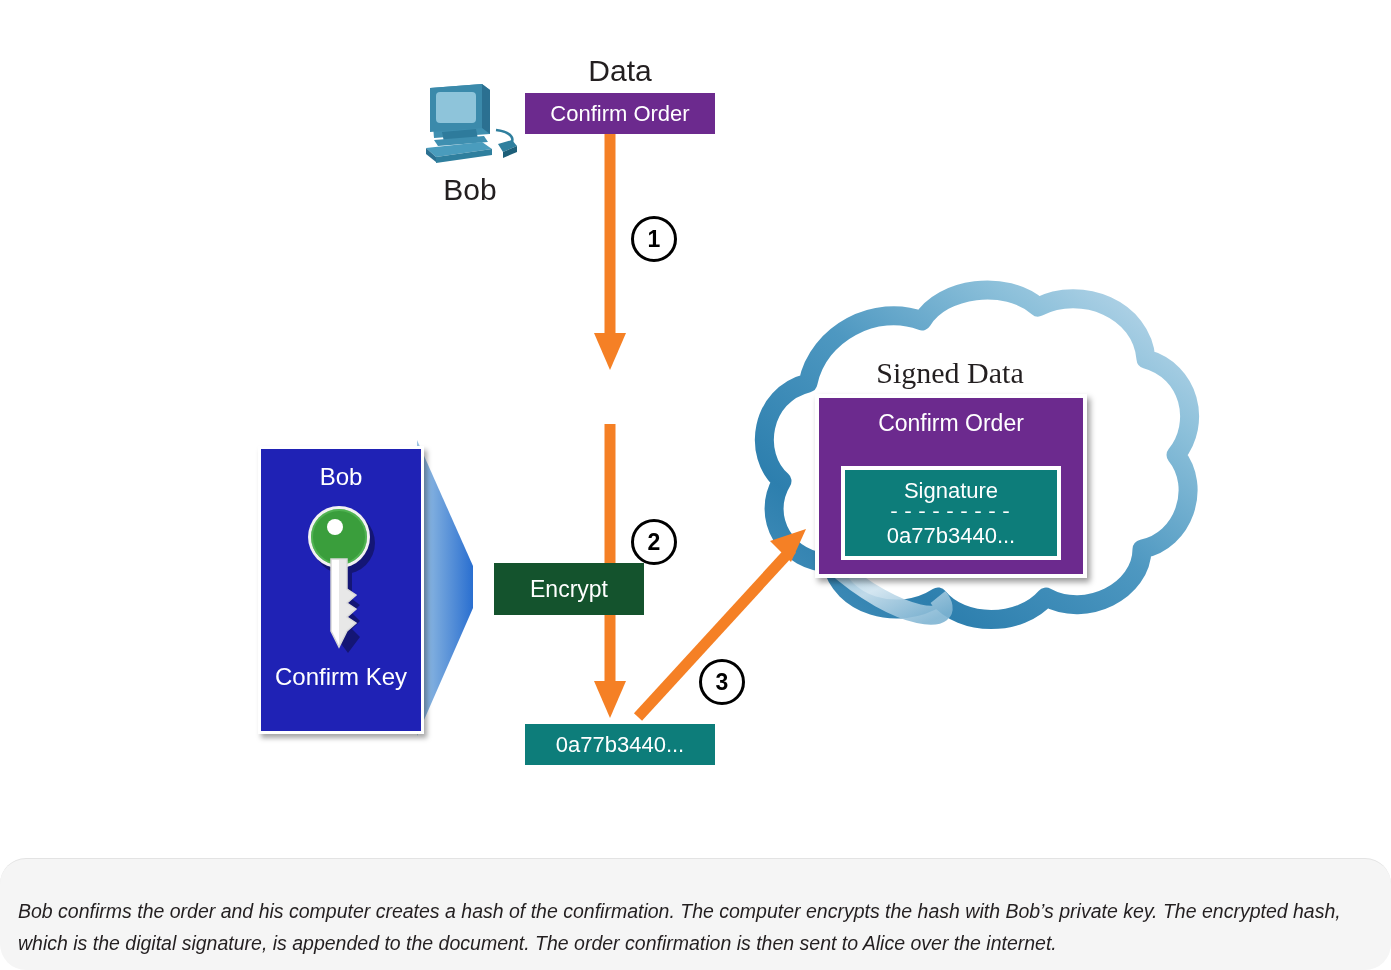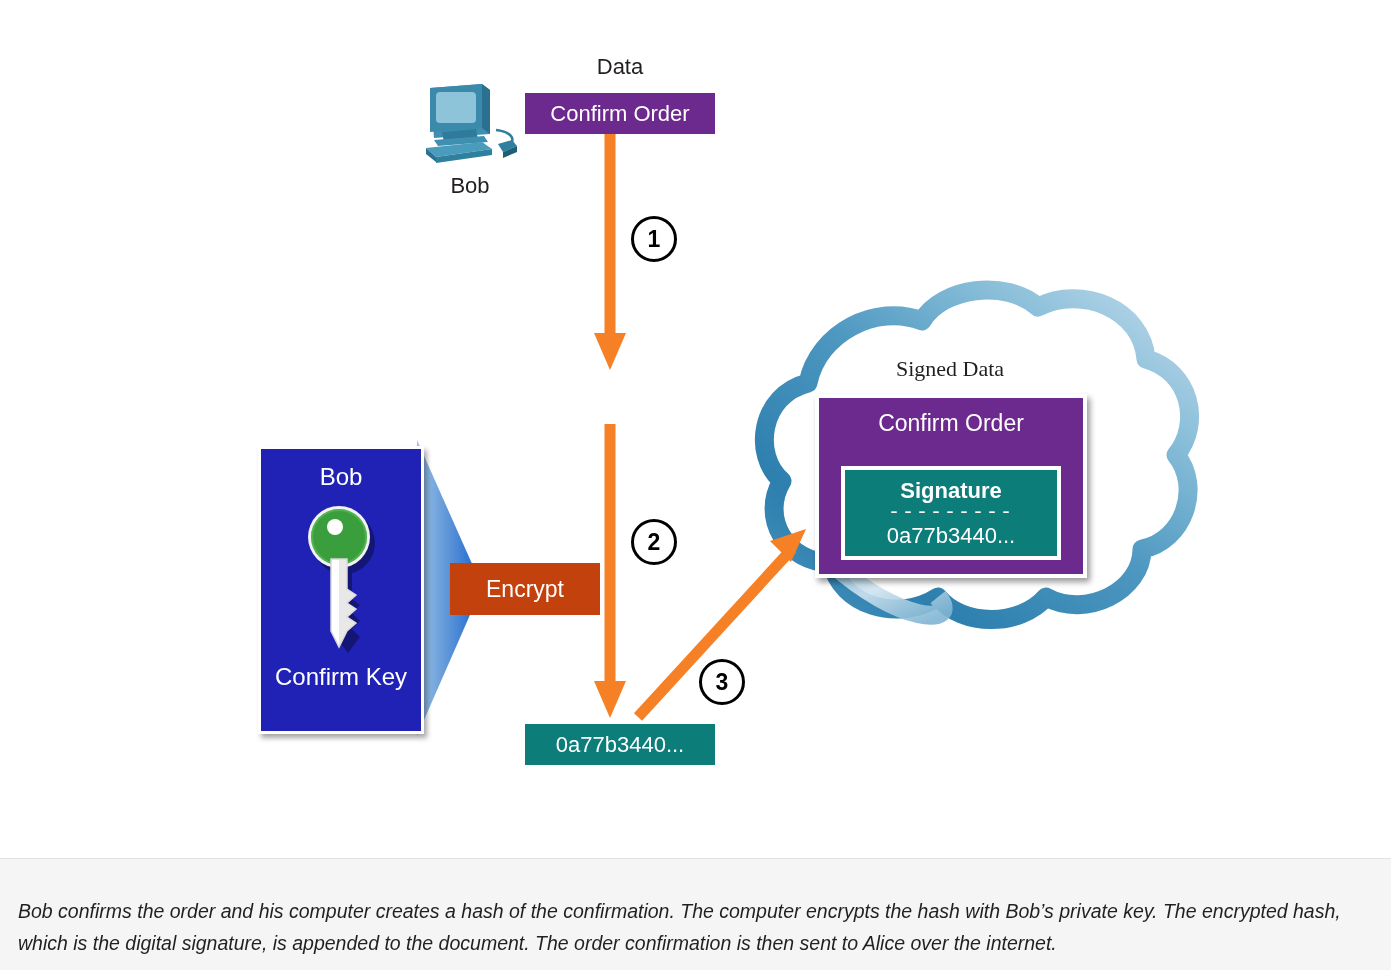--- a/index.html
+++ b/index.html
@@ -21,21 +21,21 @@
     width: 1391px;
     height: 858px;
     background: #ffffff;
   }
 
   .abs { position: absolute; }
 
   
   .plain-label {
     color: #231f20;
-    font-size: 22px;
+    font-size: 30px;
     text-align: center;
     white-space: nowrap;
   }
 
   
   .data-box {
     box-sizing: border-box;
     display: flex;
     align-items: center;
     justify-content: center;
@@ -81,27 +81,28 @@
     font-size: 24px;
     position: absolute;
     bottom: 40px;
     left: 0; right: 0;
     text-align: center;
   }
 
   
   #encrypt-bar {
     box-sizing: border-box;
-    background: #c2410c;
+    background: #14532d;
     color: #ffffff;
     font-size: 23px;
     display: flex;
     align-items: center;
     justify-content: center;
     white-space: nowrap;
+    margin-left: 44px;
   }
 
   
   #signed-doc {
     box-sizing: border-box;
     background: #6c2a8e;
     border: 4px solid #ffffff;
     box-shadow: 3px 4px 6px rgba(0,0,0,0.4);
   }
   #signed-doc .doc-title {
@@ -121,21 +122,20 @@
     height: 94px;
     display: flex;
     flex-direction: column;
     align-items: center;
     justify-content: center;
   }
   #signature-box .sig-title {
     color: #ffffff;
     font-size: 22px;
     line-height: 1.05;
-    font-weight: bold;
   }
   #signature-box .sig-rule {
     color: #ffffff;
     font-size: 20px;
     letter-spacing: 2px;
     line-height: 0.9;
     margin: 1px 0 2px 0;
     font-family: "Liberation Mono", monospace;
   }
   #signature-box .sig-hash {
@@ -147,20 +147,21 @@
   
   #caption-panel {
     position: absolute;
     left: 0; top: 858px;
     width: 1391px;
     height: 112px;
     background: #f5f5f5;
     border-top: 1px solid #e3e3e3;
     box-sizing: border-box;
     padding: 36px 18px 0 18px;
+    border-radius: 26px;
   }
   #caption-text {
     color: #231f20;
     font-size: 19.5px;
     font-style: italic;
     line-height: 1.65;
   }
 </style>
 </head>
 <body>

